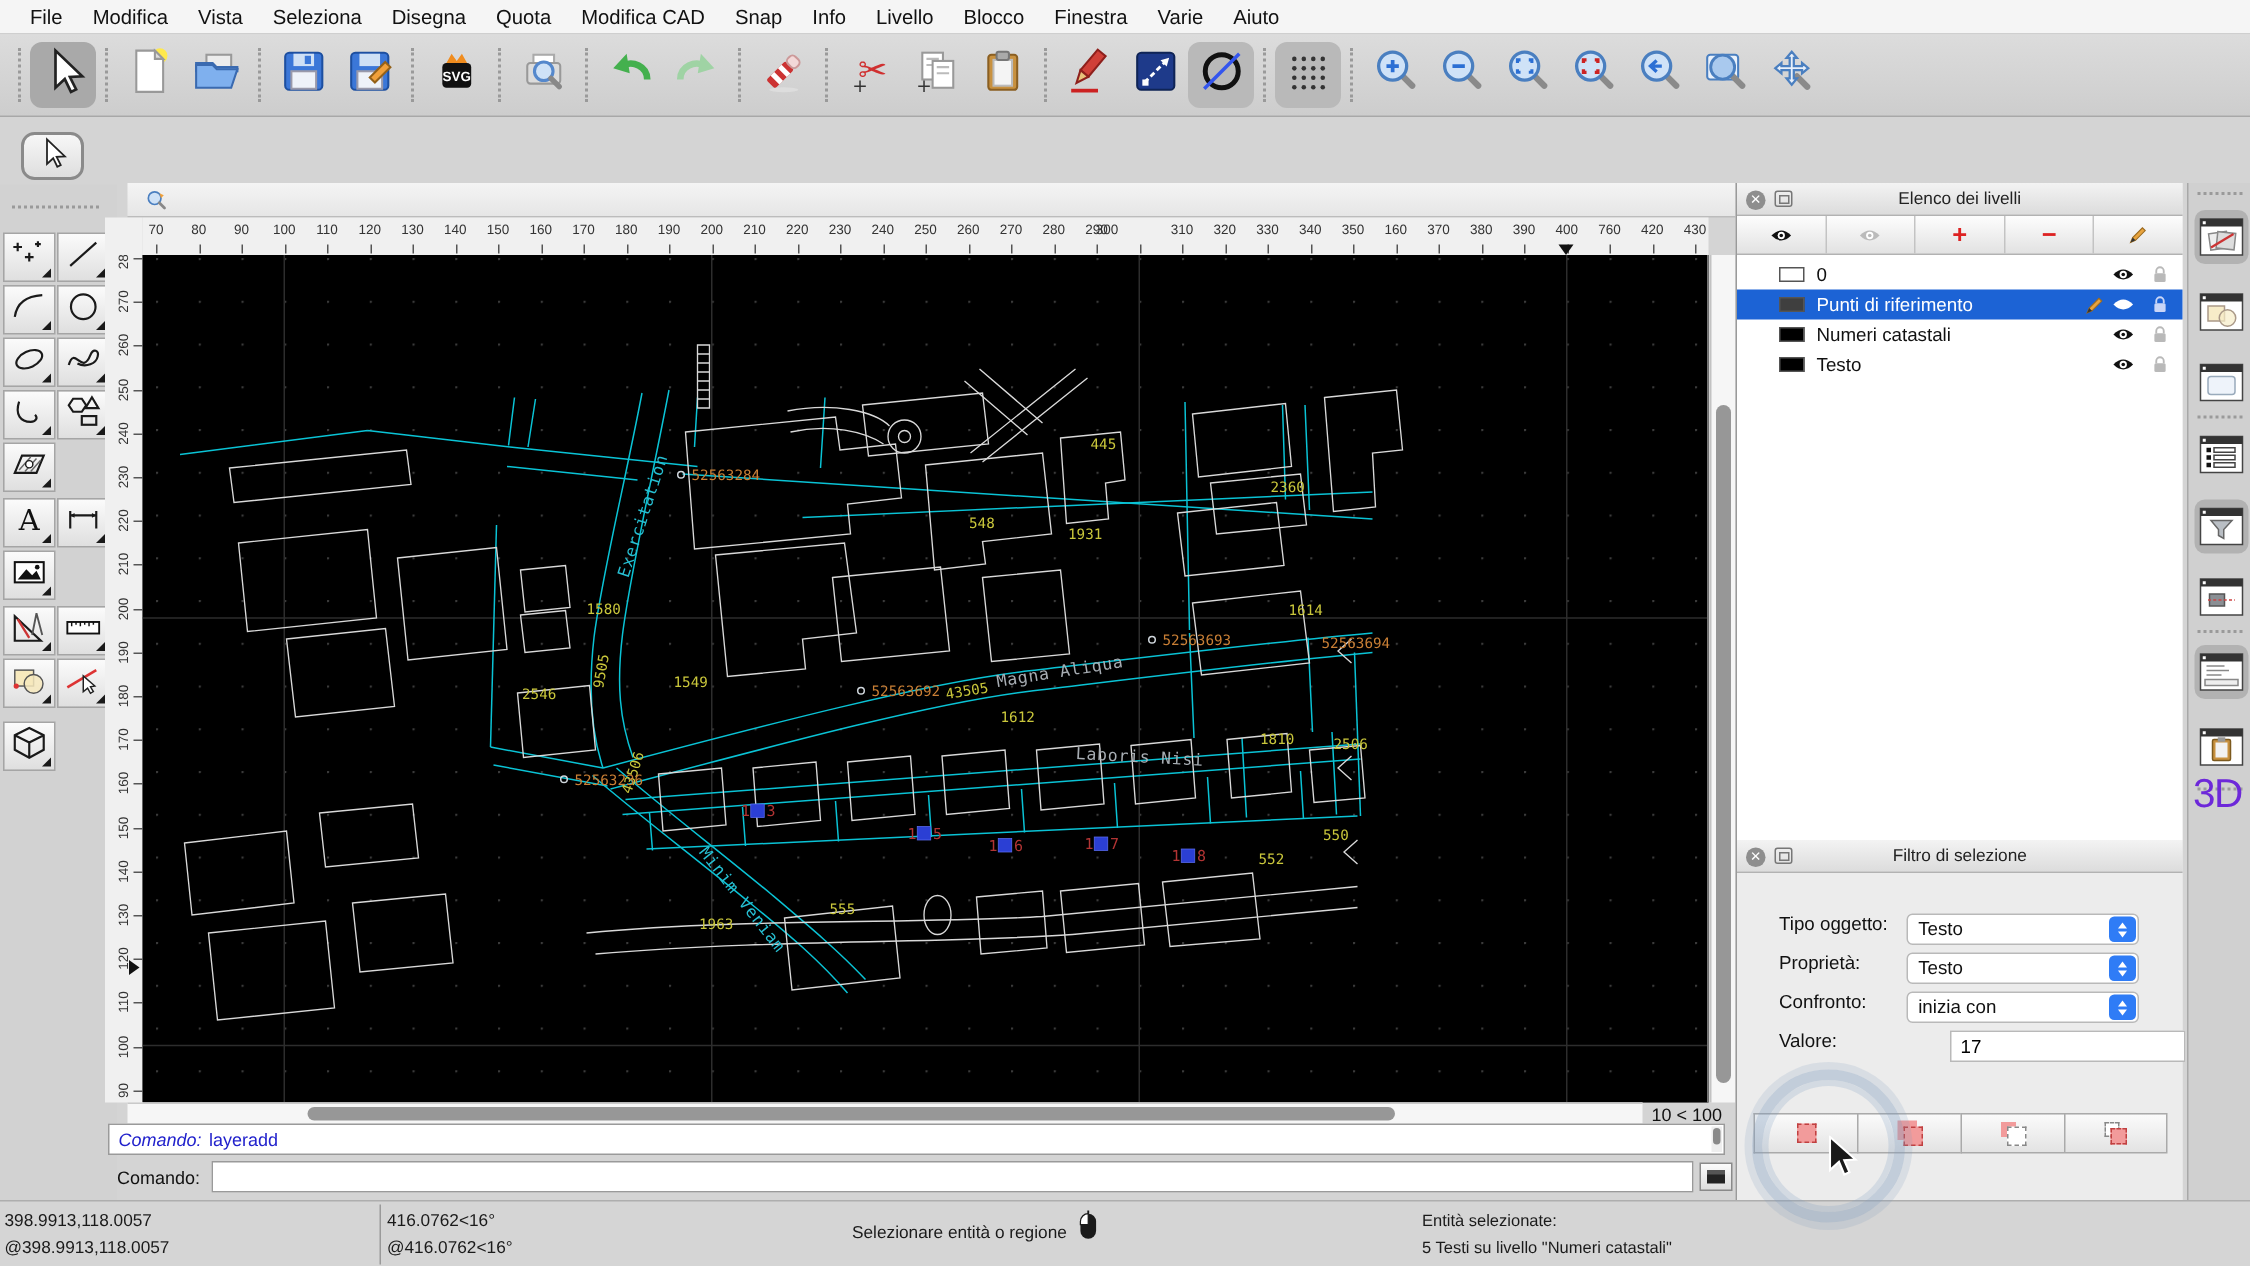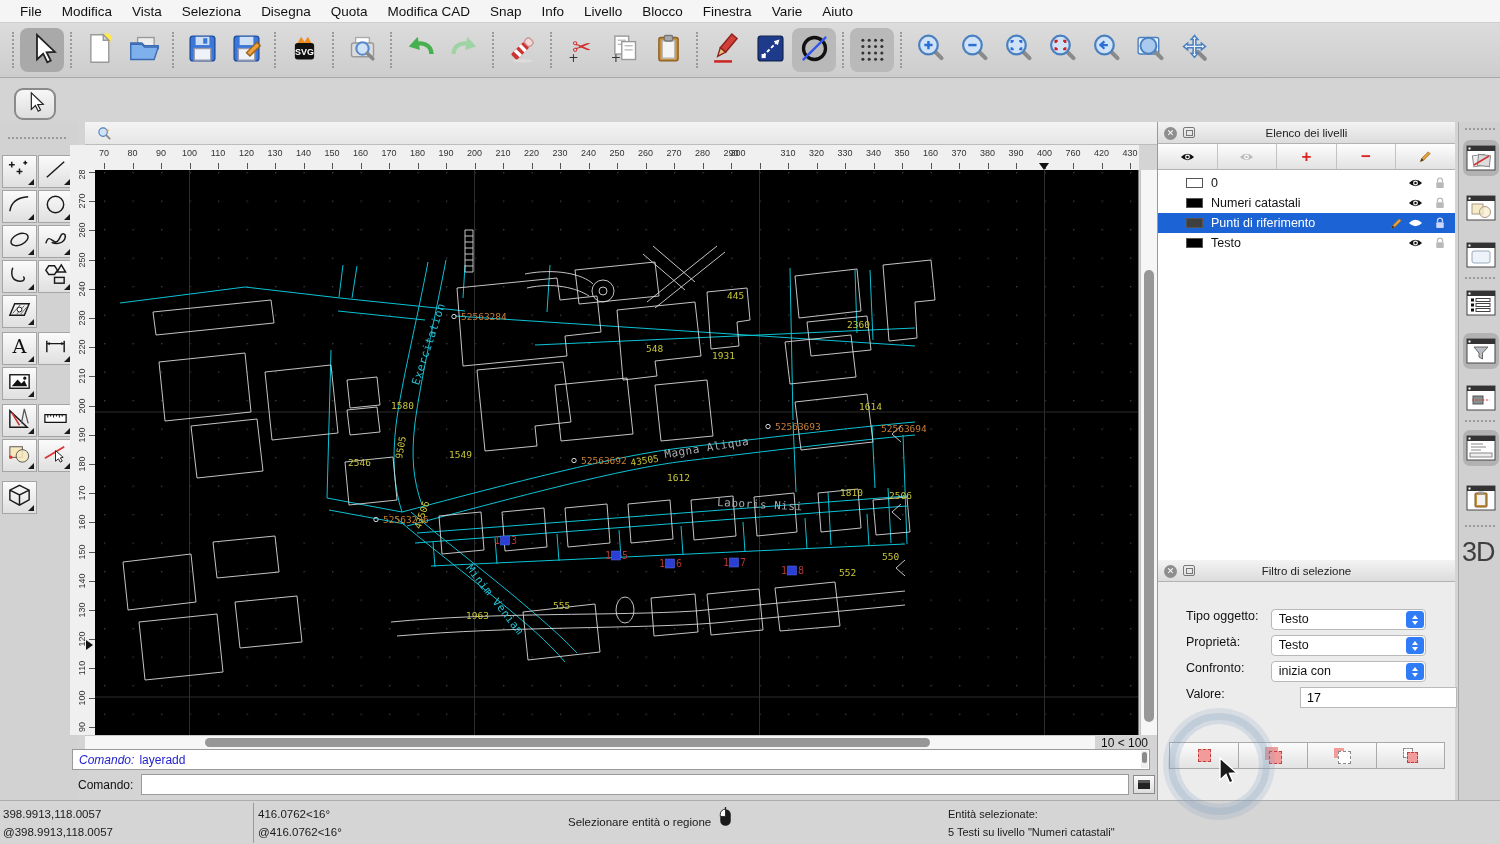--- a/index.html
+++ b/index.html
@@ -136,21 +136,21 @@
   .sq-dash { border:1px dashed #c04040; }
   .sq-white { background:#fff; border:1px dashed #888; }
 
   
   .rstrip { position:absolute; left:1458px; top:122px; width:42px; height:722px; background:#d0d0d0; border-left:1px solid #a8a8a8; }
   .rs-handle { position:absolute; left:6px; top:6px; width:30px; border-top:2px dotted #9a9a9a; }
   .rs-btn { position:absolute; left:4px; width:36px; height:36px; display:flex; align-items:center; justify-content:center; }
   .rs-btn.sel { background:#b2b2b2; border-radius:7px; }
   .rs-btn svg { width:30px; height:27px; }
   .rs-sep { position:absolute; left:6px; width:30px; border-top:2px dotted #9a9a9a; }
-  .rs-3d { position:absolute; left:3px; top:415px; font-size:27px; color:#404040; letter-spacing:-1px; }
+  .rs-3d { position:absolute; left:3px; top:392px; font-size:27px; color:#6d28d9; letter-spacing:-1px; }
 
   
   .click-ring { position:absolute; left:1168px; top:713px; width:102px; height:102px; border-radius:50%;
                 border:7px solid rgba(125,155,190,.38); box-shadow:0 0 0 5px rgba(125,155,190,.18), inset 0 0 0 4px rgba(125,155,190,.22);
                 pointer-events:none; }
   .cursor { position:absolute; left:1218px; top:757px; pointer-events:none; }
 
   
   .road { stroke:#0ac3d5; stroke-width:1; fill:none; }
   .bld { stroke:#d9d9d9; stroke-width:0.9; fill:none; }
@@ -859,34 +859,20 @@
             <svg class="ic-eye">
               <use href="#i-eye"></use>
             </svg>
           </span>
         <span class="lic lock">
             <svg class="ic-lock">
               <use href="#i-lock"></use>
             </svg>
           </span>
       </div>
-      <div class="layer-row">
-        <span class="sw sw-black"></span>
-        <span>Numeri catastali</span>
-        <span class="lic eye">
-            <svg class="ic-eye">
-              <use href="#i-eye"></use>
-            </svg>
-          </span>
-        <span class="lic lock">
-            <svg class="ic-lock">
-              <use href="#i-lock"></use>
-            </svg>
-          </span>
-      </div>
       <div class="layer-row sel">
         <span class="sw sw-gray"></span>
         <span>Punti di riferimento</span>
         <span class="lic pen">
             <svg class="ic-pen">
               <use href="#i-pen"></use>
             </svg>
           </span>
         <span class="lic eye">
             <svg class="ic-eye">
@@ -894,20 +880,34 @@
             </svg>
           </span>
         <span class="lic lock">
             <svg class="ic-lock">
               <use href="#i-lock"></use>
             </svg>
           </span>
       </div>
       <div class="layer-row">
         <span class="sw sw-black"></span>
+        <span>Numeri catastali</span>
+        <span class="lic eye">
+            <svg class="ic-eye">
+              <use href="#i-eye"></use>
+            </svg>
+          </span>
+        <span class="lic lock">
+            <svg class="ic-lock">
+              <use href="#i-lock"></use>
+            </svg>
+          </span>
+      </div>
+      <div class="layer-row">
+        <span class="sw sw-black"></span>
         <span>Testo</span>
         <span class="lic eye">
             <svg class="ic-eye">
               <use href="#i-eye"></use>
             </svg>
           </span>
         <span class="lic lock">
             <svg class="ic-lock">
               <use href="#i-lock"></use>
             </svg>

